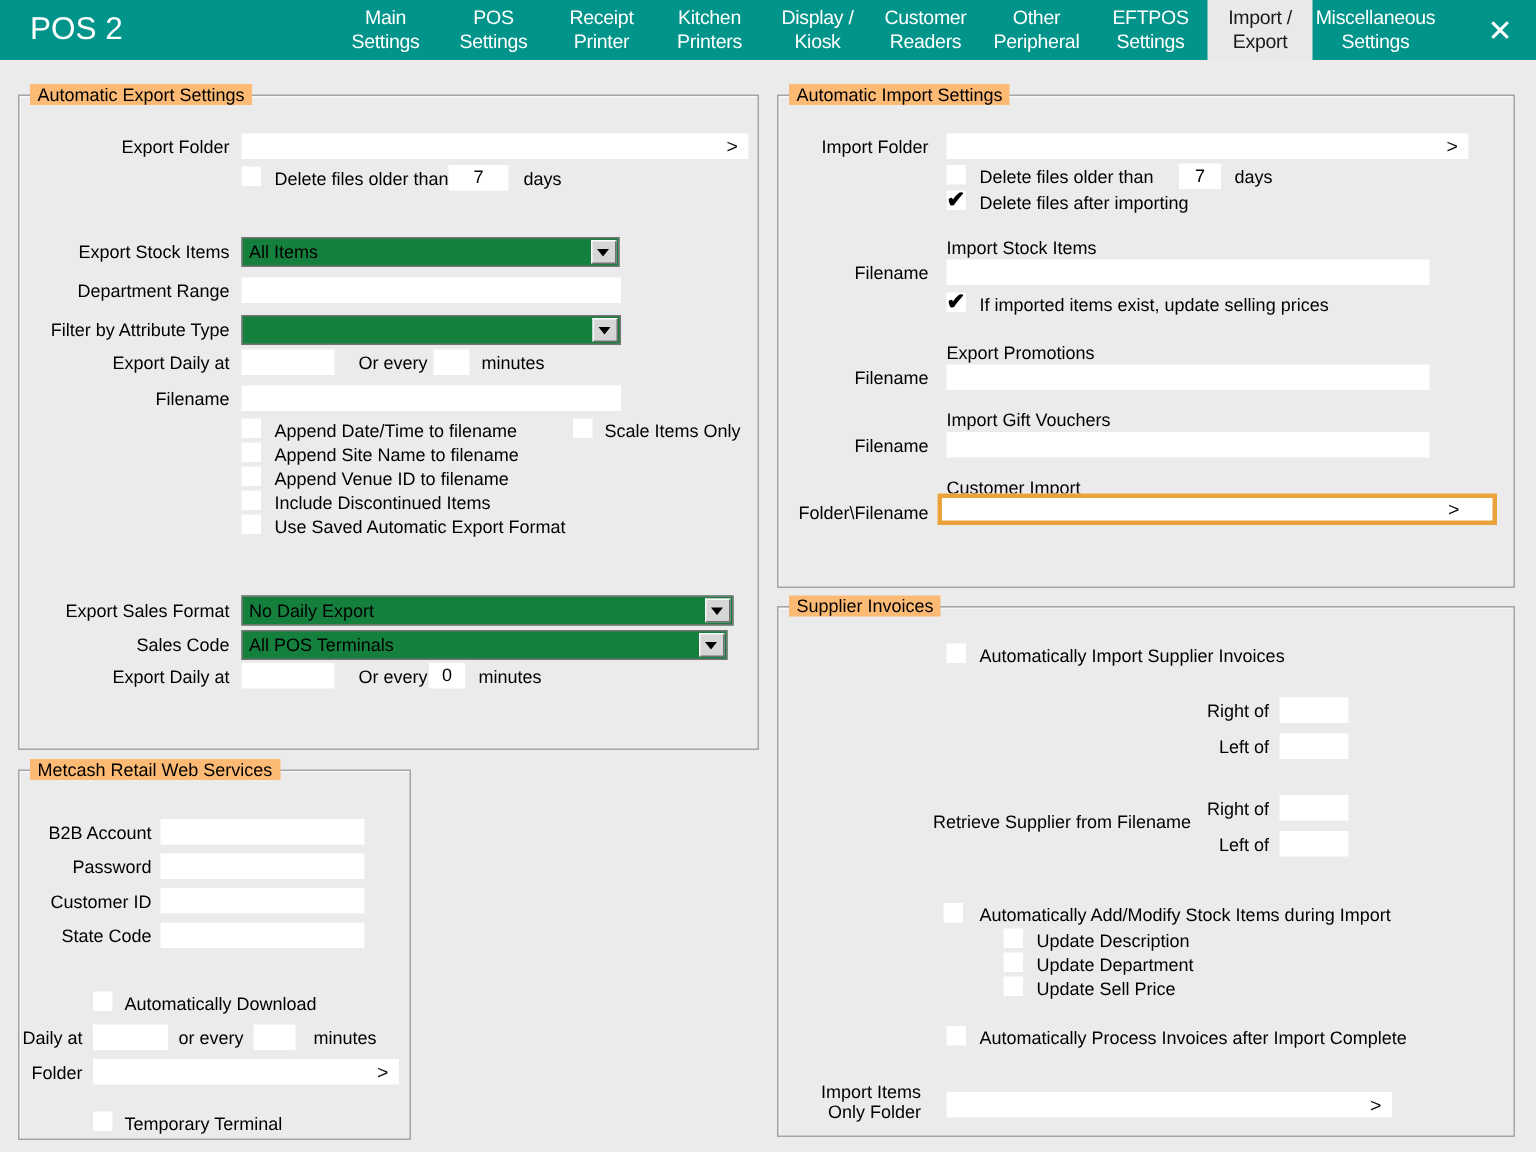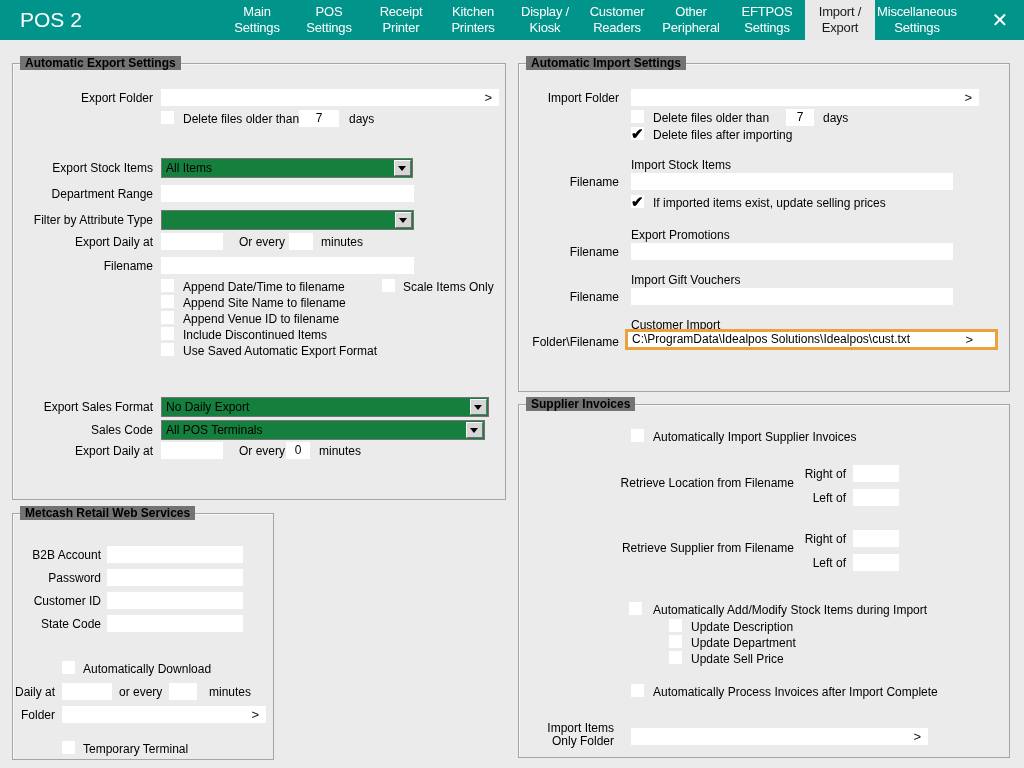--- a/index.html
+++ b/index.html
@@ -14,22 +14,22 @@
   .tabs{position:absolute;left:221px;top:0;height:40px;display:flex;}
   .tab{height:40px;display:flex;align-items:center;justify-content:center;
        text-align:center;color:#fff;font-size:13px;line-height:16px;
        letter-spacing:-0.2px;box-sizing:border-box;padding:0 1px;cursor:default;}
   .tab.active{background:#e9e9e9;color:#1a1a1a;}
   .close-x{position:absolute;left:978px;top:0;width:44px;height:40px;display:flex;
            align-items:center;justify-content:center;color:#fff;font-size:20px;}
 
   
   .grp{position:absolute;border:1px solid #a5a5a5;box-shadow:1px 1px 0 #f7f7f7 inset;}
-  .grp-title{position:absolute;top:-8px;left:7px;background:#737373;padding:0 5px;
-             font-size:12px;font-weight:bold;white-space:nowrap;}
+  .grp-title{position:absolute;top:-8px;left:7px;background:#fdba74;padding:0 5px;
+             font-size:12px;font-weight:normal;white-space:nowrap;}
 
   
   .lbl{position:absolute;font-size:12px;text-align:right;white-space:nowrap;}
   .txt{position:absolute;font-size:12px;white-space:nowrap;}
   .field{position:absolute;background:#fff;height:17px;box-sizing:border-box;}
   .field .val{position:absolute;left:4px;top:0;font-size:12px;line-height:17px;white-space:nowrap;}
   .field .val.ctr{left:0;right:0;text-align:center;}
   .field .gt{position:absolute;right:7px;top:0;font-size:13px;line-height:17px;color:#111;}
   .combo{position:absolute;height:20px;background:#15803d;border:1px solid #747474;box-sizing:border-box;}
   .combo .cval{position:absolute;left:4px;top:1px;font-size:12px;line-height:16px;white-space:nowrap;}
@@ -238,32 +238,30 @@
 
     <div class="txt" style="left:112px;top:209px;">Import Gift Vouchers</div>
     <div class="lbl" style="left:0;width:100px;top:226px;">Filename</div>
     <div class="field" style="left:112px;top:224px;width:322px;">
       <span class="val"></span>
     </div>
 
     <div class="txt" style="left:112px;top:254px;">Customer Import</div>
     <div class="lbl" style="left:0;width:100px;top:271px;">Folder\Filename</div>
     <div class="hl" style="left:106px;top:265px;width:373px;">
-      <span class="val">C:\ProgramData\Idealpos Solutions\Idealpos\cust.txt</span>
       <span class="gt">&gt;</span>
     </div>
   </div>
 
   <div class="grp" style="left:518px;top:404px;width:490px;height:352px;">
     <div class="grp-title">Supplier Invoices</div>
 
     <span class="cb" style="left:112px;top:24px;"></span>
     <div class="txt" style="left:134px;top:25px;">Automatically Import Supplier Invoices</div>
 
-    <div class="lbl" style="left:0;width:275px;top:71px;">Retrieve Location from Filename</div>
     <div class="lbl" style="left:232px;width:95px;top:62px;">Right of</div>
     <div class="field" style="left:334px;top:60px;width:46px;">
       <span class="val"></span>
     </div>
     <div class="lbl" style="left:232px;width:95px;top:86px;">Left of</div>
     <div class="field" style="left:334px;top:84px;width:46px;">
       <span class="val"></span>
     </div>
 
     <div class="lbl" style="left:0;width:275px;top:136px;">Retrieve Supplier from Filename</div>

